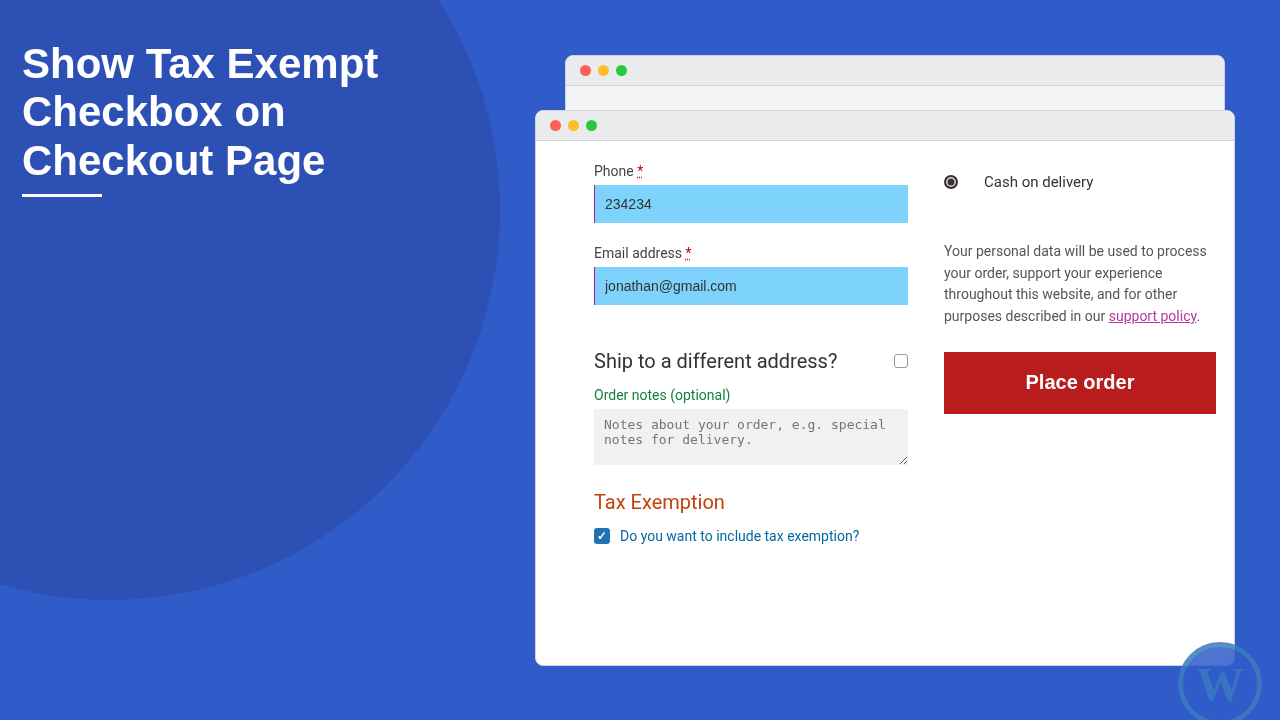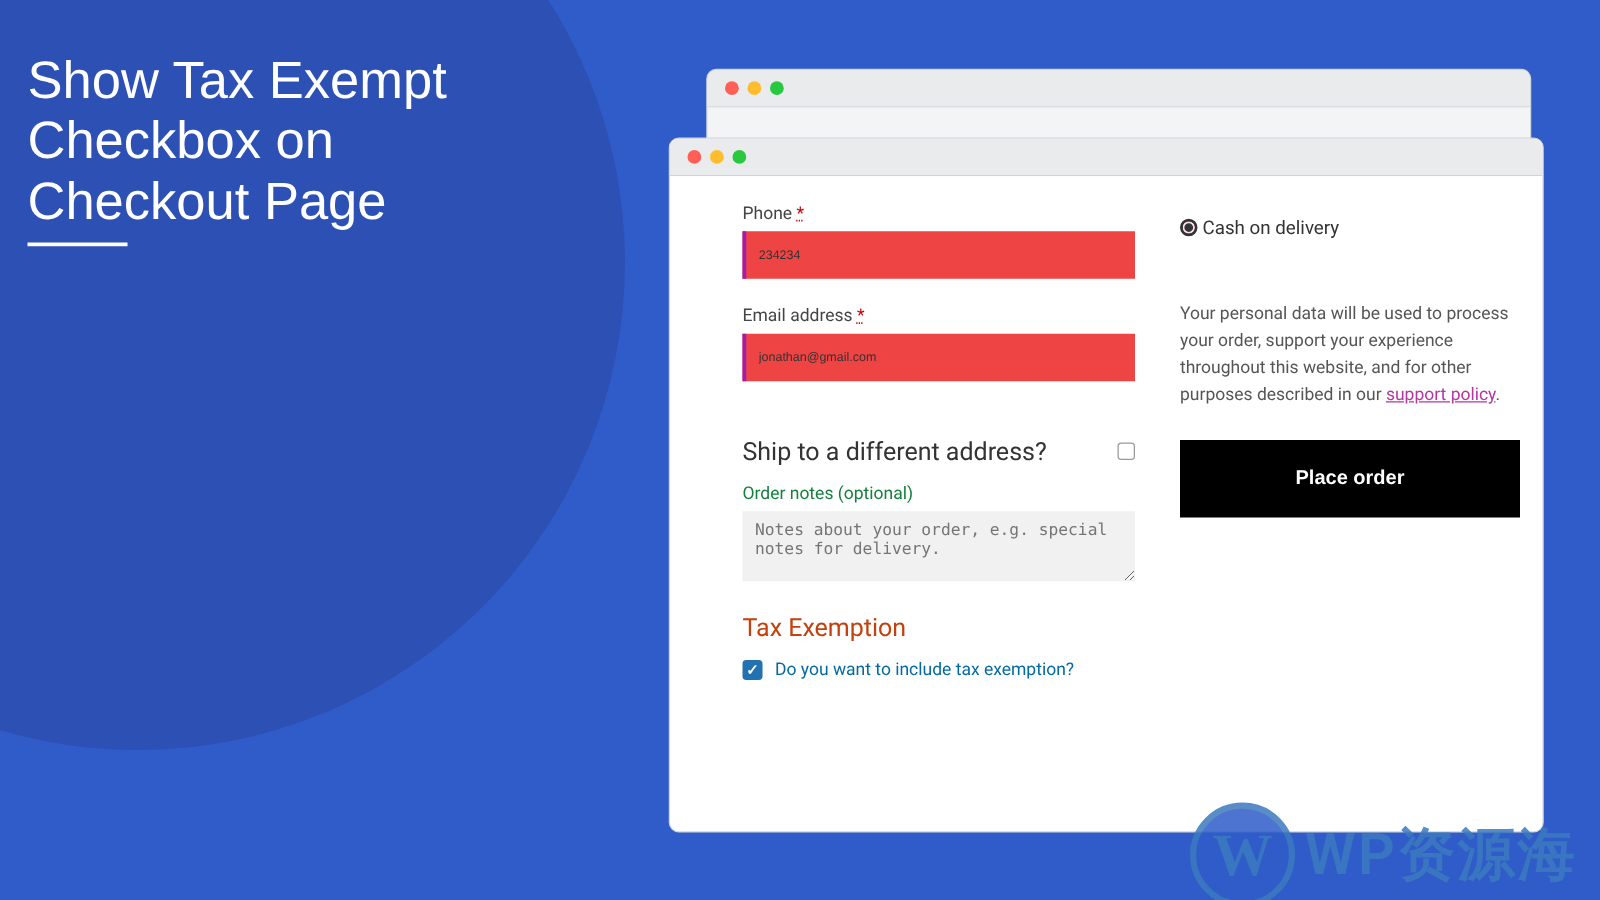--- a/index.html
+++ b/index.html
@@ -1,48 +1,48 @@
 <!DOCTYPE html>
 <html><head>
 <meta charset="utf-8">
 <style>
 *{box-sizing:border-box;margin:0;padding:0}
 body{width:1280px;height:720px;overflow:hidden;background:#305cc9;font-family:-apple-system,BlinkMacSystemFont,"Segoe UI",Roboto,sans-serif;position:relative}
 .arc{position:absolute;left:-280px;top:-180px;width:780px;height:780px;border-radius:50%;background:#2d50b5;z-index:0}
 .left{position:absolute;left:22px;top:40px;width:400px;color:#fff;z-index:2}
-.title{font-size:42px;font-weight:400;line-height:1.15;margin-bottom:9px;font-family:"Comic Sans MS","Segoe UI Rounded",sans-serif}
+.title{font-size:42px;font-weight:700;line-height:1.15;margin-bottom:9px;font-family:"Comic Sans MS","Segoe UI Rounded",sans-serif}
 .divider{width:80px;height:3px;background:#fff;margin-bottom:24px}
 .desc{font-size:22px;line-height:2;font-weight:500}
 .win-back{position:absolute;left:565px;top:55px;width:660px;height:470px;background:#f2f4f6;border:1px solid #d0d4d8;border-radius:8px;z-index:1}
 .win-back .titlebar{height:30px;display:flex;align-items:center;padding-left:14px;gap:7px}
 .win-front{position:absolute;left:535px;top:110px;width:700px;height:556px;background:#fff;border:1px solid #d0d4d8;border-radius:8px;z-index:3;display:flex;flex-direction:column}
 .titlebar{height:30px;background:#e9ebed;border-bottom:1px solid #d0d4d8;border-radius:8px 8px 0 0;display:flex;align-items:center;padding-left:14px;gap:7px}
 .dot{width:11px;height:11px;border-radius:50%}
 .dot.r{background:#ff5f57}.dot.y{background:#ffbd2e}.dot.g{background:#28c940}
 .content{flex:1;display:flex;padding:22px 18px 18px 58px;overflow:hidden}
 .col-left{width:340px;padding-right:26px}
 .col-right{flex:1;padding-left:10px}
 .fld-label{font-size:14px;color:#444;margin-bottom:6px}
 .req{color:#c00;text-decoration:underline dotted}
-.input{width:100%;height:38px;background:#ef4444;border:none;border-left:3px solid #a21caf;padding:0 10px;font-size:10px;color:#333;margin-bottom:22px}
+.input{width:100%;height:38px;background:#7dd3fc;border:none;border-left:1px solid #a21caf;padding:0 10px;font-size:14px;color:#333;margin-bottom:22px}
 .ship-row{display:flex;align-items:center;justify-content:space-between;margin-top:22px;margin-bottom:14px}
 .ship-title{font-size:20px;color:#333;font-weight:400}
 .cb{width:14px;height:14px;border:1px solid #999;border-radius:3px}
 .sublabel{font-size:14px;color:#15803d;margin-bottom:6px}
 .textarea{width:100%;height:56px;background:#f0f1f0;border:none;padding:8px 10px;font-size:13px;color:#888;resize:vertical}
 .section-title{font-size:20px;color:#c2410c;margin-top:21px;margin-bottom:14px;font-weight:400}
 .tax-row{display:flex;align-items:center;gap:10px}
 .tax-cb{width:16px;height:16px;background:#2271b1;border-radius:3px;display:flex;align-items:center;justify-content:center;color:#fff;font-size:12px;font-weight:700}
 .tax-label{font-size:14px;color:#0369a1}
-.pay-row{display:flex;align-items:center;gap:4px;margin-top:10px;margin-bottom:50px}
+.pay-row{display:flex;align-items:center;gap:26px;margin-top:10px;margin-bottom:50px}
 .radio{width:14px;height:14px;border:2px solid #333;border-radius:50%;background:#333;box-shadow:inset 0 0 0 1.5px #fde}
 .pay-label{font-size:15px;color:#333}
 .privacy{font-size:14px;color:#555;line-height:1.55;margin-bottom:24px}
 .privacy a{color:#b536a1;text-decoration:underline}
-.place-btn{width:100%;height:62px;background:#000000;color:#fff;font-size:16px;font-weight:600;border:none;display:flex;align-items:center;justify-content:center;cursor:pointer}
+.place-btn{width:100%;height:62px;background:#b91c1c;color:#fff;font-size:20px;font-weight:600;border:none;display:flex;align-items:center;justify-content:center;cursor:pointer}
 .logo{position:absolute;right:18px;bottom:-6px;z-index:5;display:flex;align-items:center;gap:8px;opacity:0.85}
 .logo-circle{width:84px;height:84px;border:5px solid #3b7abf;border-radius:50%;display:flex;align-items:center;justify-content:center;color:#3b7abf;font-size:48px;font-weight:700;background:#305cc9;font-family:Georgia,serif}
 .logo-text{font-size:46px;font-weight:600;color:#3b7abf;letter-spacing:2px}
 </style>
 </head>
 <body>
 
 <div class="arc"></div>
 
 <div class="left">
@@ -106,14 +106,13 @@
       </div>
 
       <button class="place-btn">Place order</button>
 
     </div>
   </div>
 </div>
 
 <div class="logo">
   <div class="logo-circle">W</div>
-  <div class="logo-text">WP资源海</div>
 </div>
 
 </body></html>

